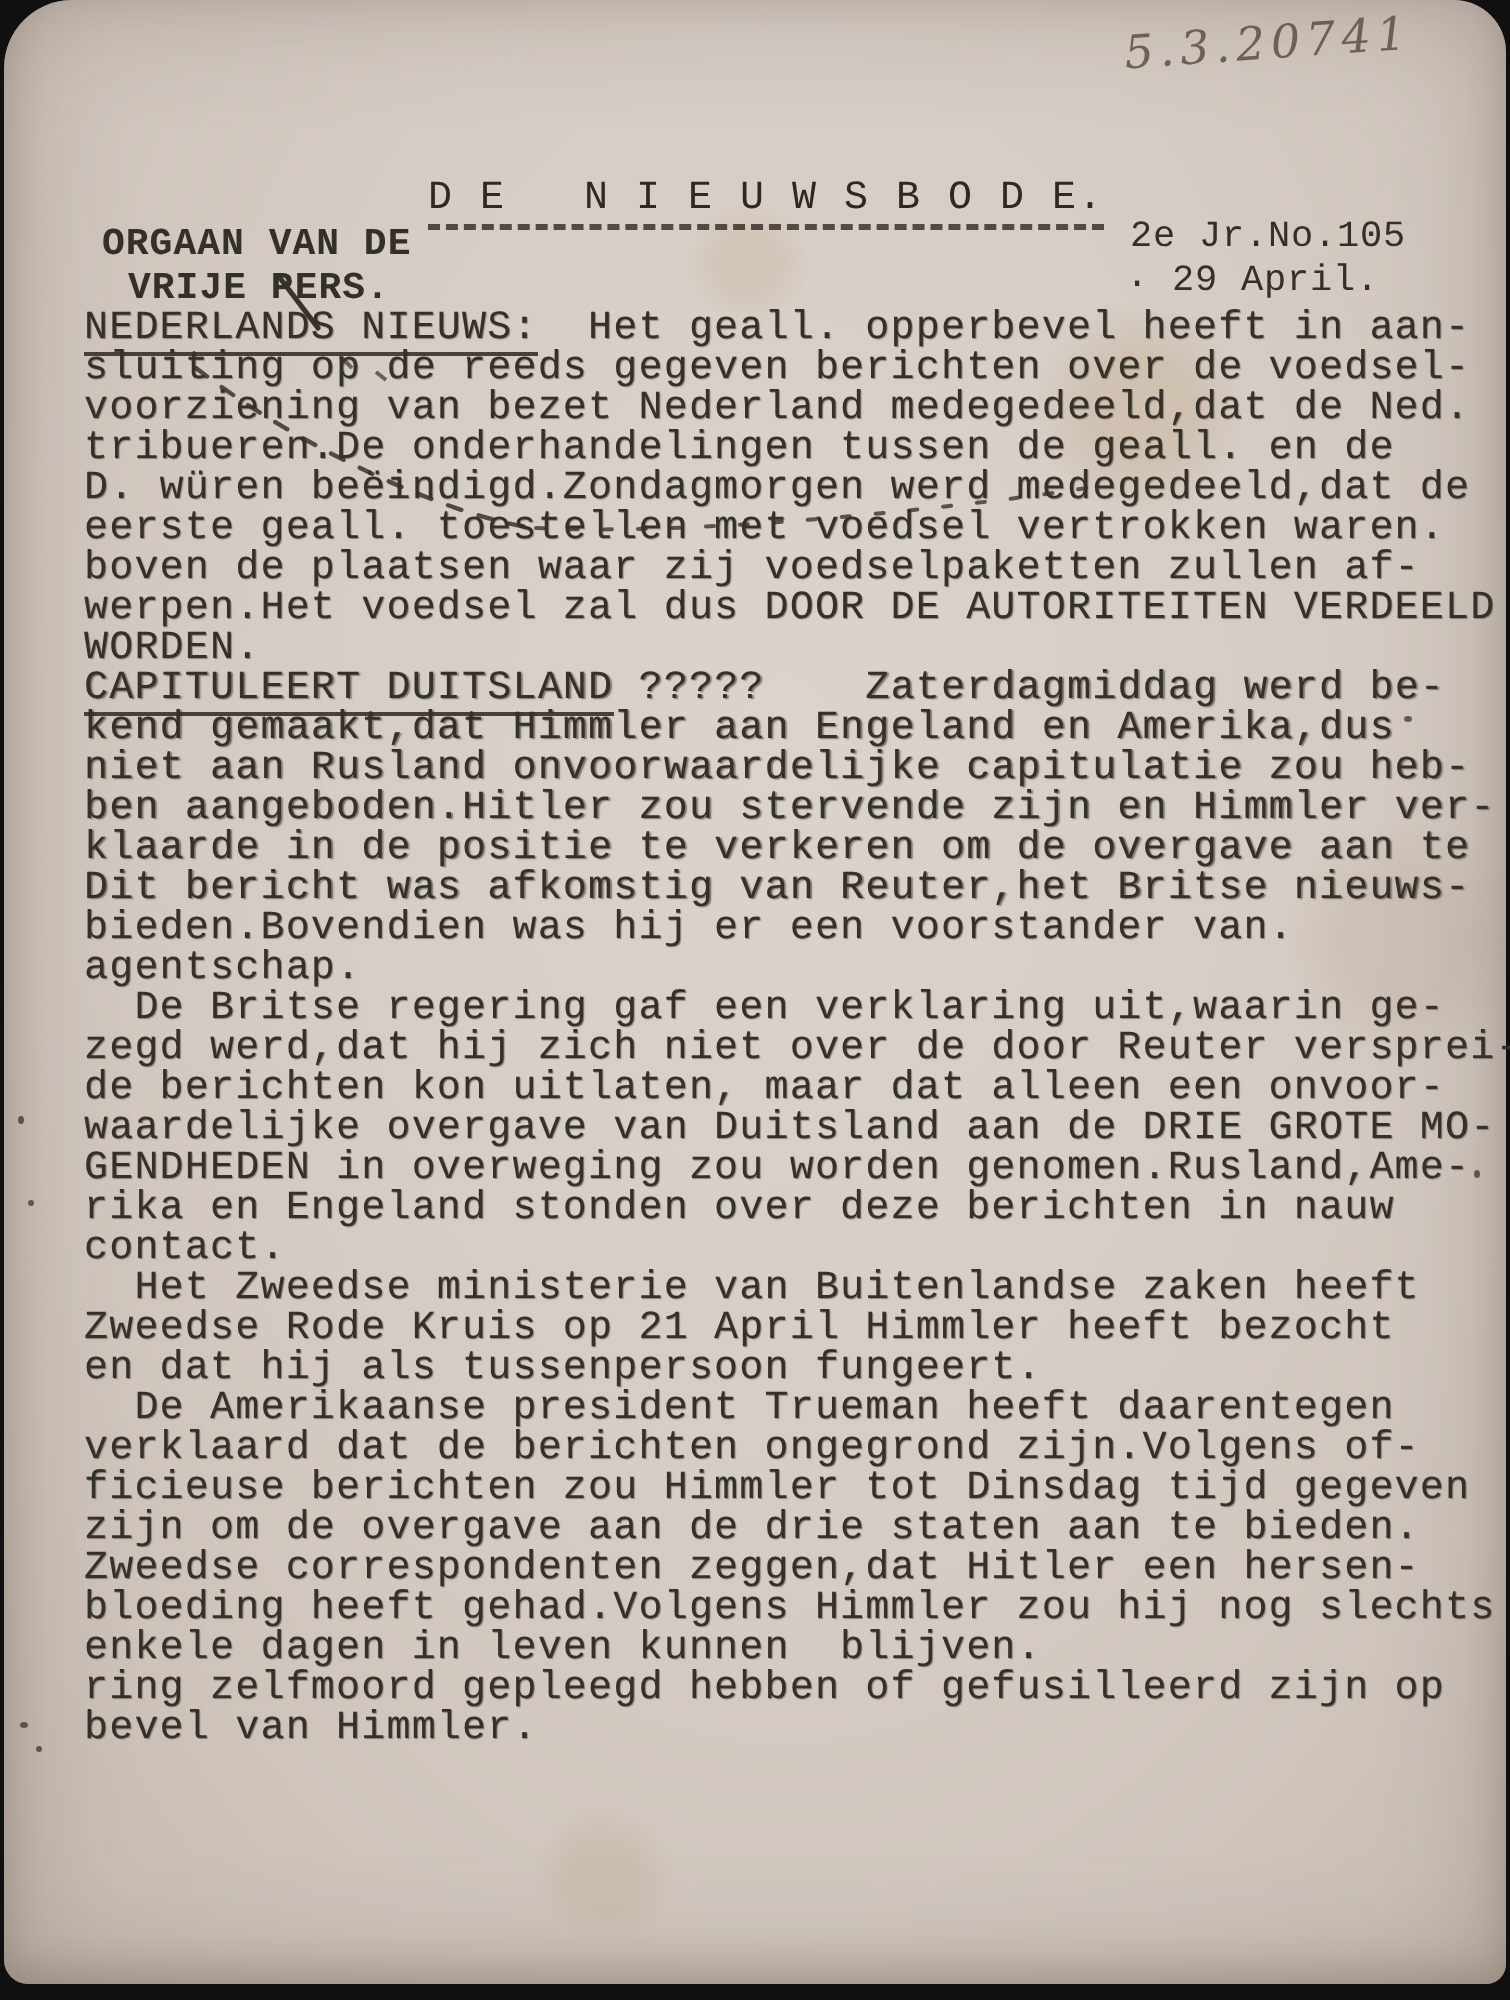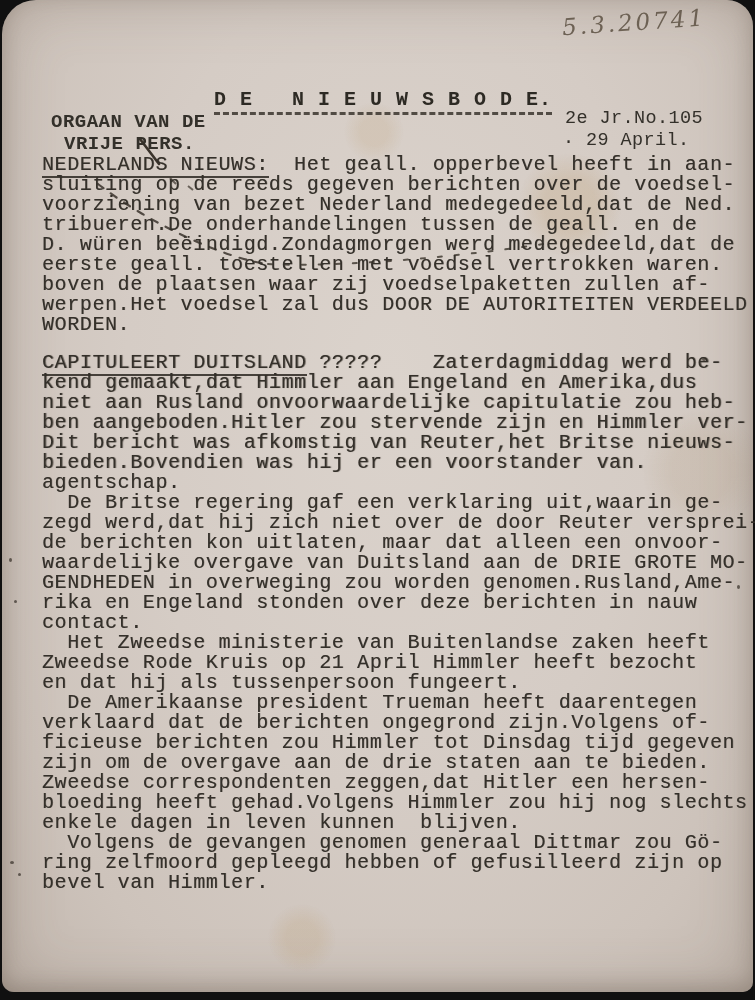--- a/index.html
+++ b/index.html
@@ -25,38 +25,38 @@
   .scratches{position:absolute;left:0;top:0;pointer-events:none;}
   .handwritten{
     position:absolute;left:560px;top:8px;width:180px;
     font-family:"DejaVu Serif","Liberation Serif",serif;
     font-style:italic;font-size:23px;letter-spacing:3px;
     color:rgba(92,80,66,.85);transform:rotate(-4deg);
     white-space:pre;
   }
   .title{
     position:absolute;left:212px;top:88px;
-    font-size:20px;font-weight:bold;white-space:pre;letter-spacing:1px;
+    font-size:20px;font-weight:normal;white-space:pre;letter-spacing:1px;
     border-bottom:3px dashed rgba(48,42,35,.8);padding-bottom:1px;
     color:#2d2a24;
   }
   .organ1{position:absolute;left:49px;top:111px;font-size:19px;font-weight:bold;white-space:pre;letter-spacing:.5px;}
   .organ2{position:absolute;left:62px;top:133px;font-size:19px;font-weight:bold;white-space:pre;letter-spacing:.5px;}
   .issue{position:absolute;left:563px;top:108px;font-size:18.5px;white-space:pre;letter-spacing:.4px;}
   .stray-dot{position:absolute;left:561px;top:128px;font-size:18.5px;}
   .date{position:absolute;left:584px;top:130px;font-size:18.5px;white-space:pre;letter-spacing:.4px;text-align:right;}
   .bodytext{
     position:absolute;left:40px;top:155px;right:14px;
     font-size:20px;line-height:20px;letter-spacing:.6px;
     color:#34302a;
     text-shadow:.5px .3px .5px rgba(48,42,35,.45);
   }
   .tline{white-space:pre;}
   .heading{border-bottom:2px solid rgba(45,40,34,.85);}
-  .article-2{margin-top:18px;}
+  .article-2{margin-top:0;}
   .article-2 .first, .article-2 .article-lines .tline:nth-child(-n+5){
     text-shadow:.9px .3px .7px rgba(48,42,35,.55);
   }
   .speck{position:absolute;background:rgba(52,46,38,.7);border-radius:50%;}
   .sp1{left:7px;top:558px;width:3px;height:4px;}
   .sp2{left:12px;top:600px;width:3px;height:3px;}
   .sp3{left:8px;top:861px;width:4px;height:3px;}
   .sp4{left:16px;top:873px;width:3px;height:3px;}
   .sp5{left:735px;top:585px;width:3px;height:4px;}
   .sp6{left:700px;top:358px;width:4px;height:3px;}
@@ -99,41 +99,41 @@
           <div class="tline">WORDEN.</div>
         </div>
     </section>
 
     <section class="article-2">
       <div class="tline first"><span class="heading">CAPITULEERT DUITSLAND</span><span> ?????    Zaterdagmiddag werd be-</span></div>
       <div class="article-lines">
           <div class="tline">kend gemaakt,dat Himmler aan Engeland en Amerika,dus</div>
           <div class="tline">niet aan Rusland onvoorwaardelijke capitulatie zou heb-</div>
           <div class="tline">ben aangeboden.Hitler zou stervende zijn en Himmler ver-</div>
+          <div class="tline">klaarde in de positie te verkeren om de overgave aan te</div>
           <div class="tline">Dit bericht was afkomstig van Reuter,het Britse nieuws-</div>
           <div class="tline">bieden.Bovendien was hij er een voorstander van.</div>
           <div class="tline">agentschap.</div>
           <div class="tline">  De Britse regering gaf een verklaring uit,waarin ge-</div>
           <div class="tline">zegd werd,dat hij zich niet over de door Reuter versprei-</div>
           <div class="tline">de berichten kon uitlaten, maar dat alleen een onvoor-</div>
           <div class="tline">waardelijke overgave van Duitsland aan de DRIE GROTE MO-</div>
           <div class="tline">GENDHEDEN in overweging zou worden genomen.Rusland,Ame-</div>
           <div class="tline">rika en Engeland stonden over deze berichten in nauw</div>
           <div class="tline">contact.</div>
           <div class="tline">  Het Zweedse ministerie van Buitenlandse zaken heeft</div>
           <div class="tline">Zweedse Rode Kruis op 21 April Himmler heeft bezocht</div>
           <div class="tline">en dat hij als tussenpersoon fungeert.</div>
           <div class="tline">  De Amerikaanse president Trueman heeft daarentegen</div>
           <div class="tline">verklaard dat de berichten ongegrond zijn.Volgens of-</div>
           <div class="tline">ficieuse berichten zou Himmler tot Dinsdag tijd gegeven</div>
           <div class="tline">zijn om de overgave aan de drie staten aan te bieden.</div>
           <div class="tline">Zweedse correspondenten zeggen,dat Hitler een hersen-</div>
           <div class="tline">bloeding heeft gehad.Volgens Himmler zou hij nog slechts</div>
           <div class="tline">enkele dagen in leven kunnen  blijven.</div>
-          <div class="tline">  Volgens de gevangen genomen generaal Dittmar zou Gö-</div>
           <div class="tline">ring zelfmoord gepleegd hebben of gefusilleerd zijn op</div>
           <div class="tline">bevel van Himmler.</div>
         </div>
     </section>
   </main>
 
   <div class="speck sp1"></div>
   <div class="speck sp2"></div>
   <div class="speck sp3"></div>
   <div class="speck sp4"></div>

